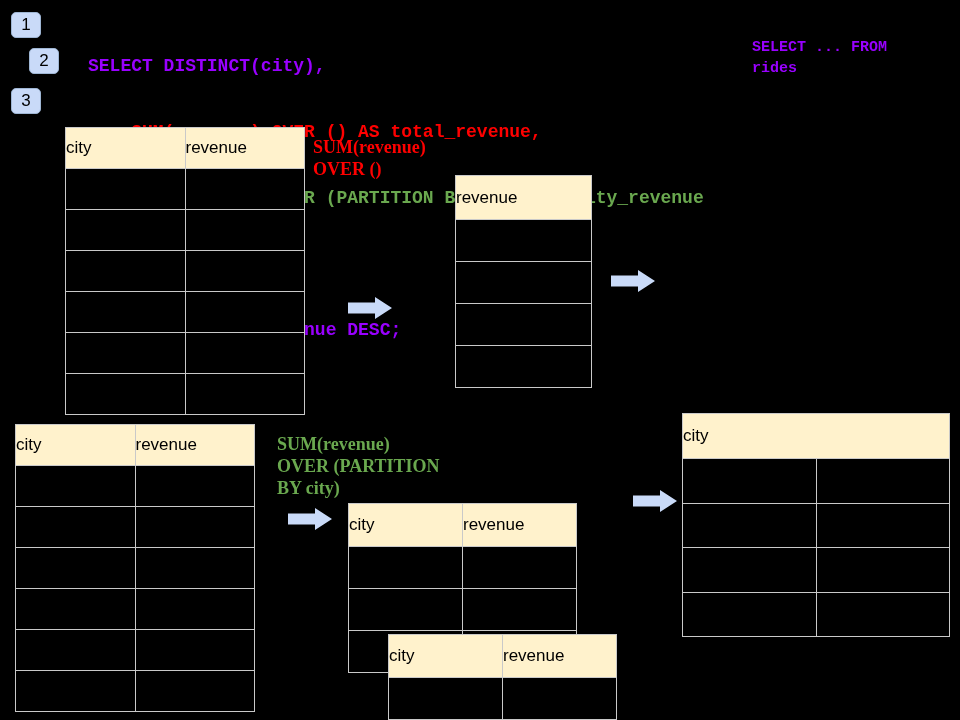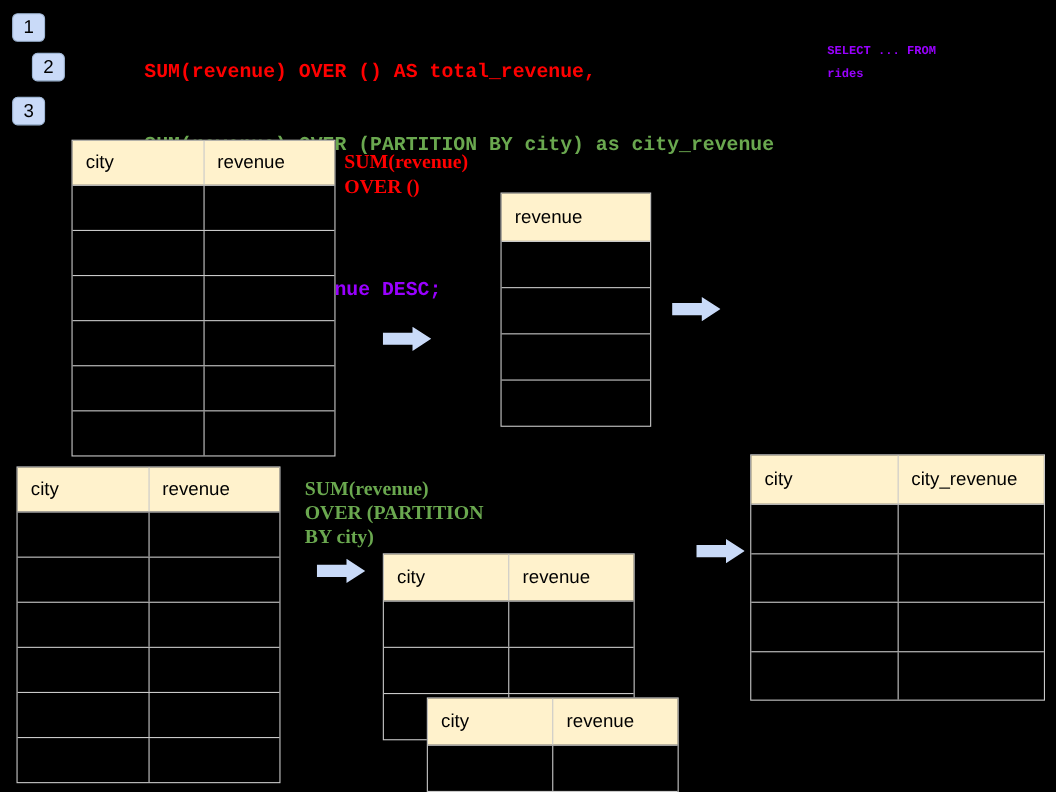--- a/index.html
+++ b/index.html
@@ -15,34 +15,34 @@
 
   
   .sql{position:absolute;left:88px;top:11px;
        font-family:"Liberation Mono",monospace;font-weight:bold;
        font-size:18px;line-height:22px;white-space:pre;}
   .c-purple{color:var(--sql-purple,#9900FF);}
   .c-red{color:var(--sql-red,#FF0000);}
   .c-green{color:var(--sql-green,#6AA84F);}
   .side-note{position:absolute;left:752px;top:37px;
        font-family:"Liberation Mono",monospace;font-weight:bold;
-       font-size:11px;line-height:21px;white-space:pre;}
+       font-size:15px;line-height:21px;white-space:pre;}
   .label{position:absolute;font-family:Liberation Serif, serif;font-weight:bold;
        font-size:18px;line-height:22px;white-space:pre;}
 
   
   .tbl{position:absolute;box-sizing:border-box;background:#000;
        border:1px solid var(--table-border,#C9C9C9);}
   .trow{display:flex;box-sizing:border-box;height:var(--rh,42px);
        border-top:1px solid var(--table-border,#C9C9C9);}
   .trow.thead{height:var(--hh,42px);border-top:none;
        background:var(--table-header-bg,#FFF2CC);}
   .tcell{flex:1;box-sizing:border-box;border-left:1px solid var(--table-border,#C9C9C9);}
   .tcell:first-child{border-left:none;}
-  .thead .tcell{display:flex;align-items:center;padding-left:12px;
+  .thead .tcell{display:flex;align-items:center;
        font-size:17px;color:#000;}
 
   
   .arrow{position:absolute;width:44px;height:22px;}
   .arrow path{fill:var(--arrow-blue,#C9DAF8);}
 </style>
 </head>
 <body>
 
 <div class="page">
@@ -51,20 +51,21 @@
     <span>1</span>
   </div>
   <div class="badge" style="left:29px;top:48px">
     <span>2</span>
   </div>
   <div class="badge" style="left:11px;top:88px">
     <span>3</span>
   </div>
 
   <div class="sql">
+    <div class="c-purple">SELECT DISTINCT(city),</div>
     <div class="c-red">    SUM(revenue) OVER () AS total_revenue,</div>
     <div class="c-green">    SUM(revenue) OVER (PARTITION BY city) as city_revenue</div>
     <div class="c-purple">  FROM rides</div>
     <div class="c-purple">  ORDER by city_revenue DESC;</div>
   </div>
 
   <div class="side-note c-purple">SELECT ... FROM
 rides</div>
 
   <div class="label c-red" style="left:313px;top:136px">SUM(revenue)
@@ -180,21 +181,20 @@
       <div class="trow">
         <div class="tcell"></div>
         <div class="tcell"></div>
       </div>
       <div class="trow"></div>
     </div>
 
   <div class="tbl" style="left:682px;top:413px;width:268px;--hh:44px;--rh:44.5px">
       <div class="trow thead">
         <div class="tcell">city</div>
-        <div class="tcell">city_revenue</div>
       </div>
       <div class="trow">
         <div class="tcell"></div>
         <div class="tcell"></div>
       </div>
       <div class="trow">
         <div class="tcell"></div>
         <div class="tcell"></div>
       </div>
       <div class="trow">

